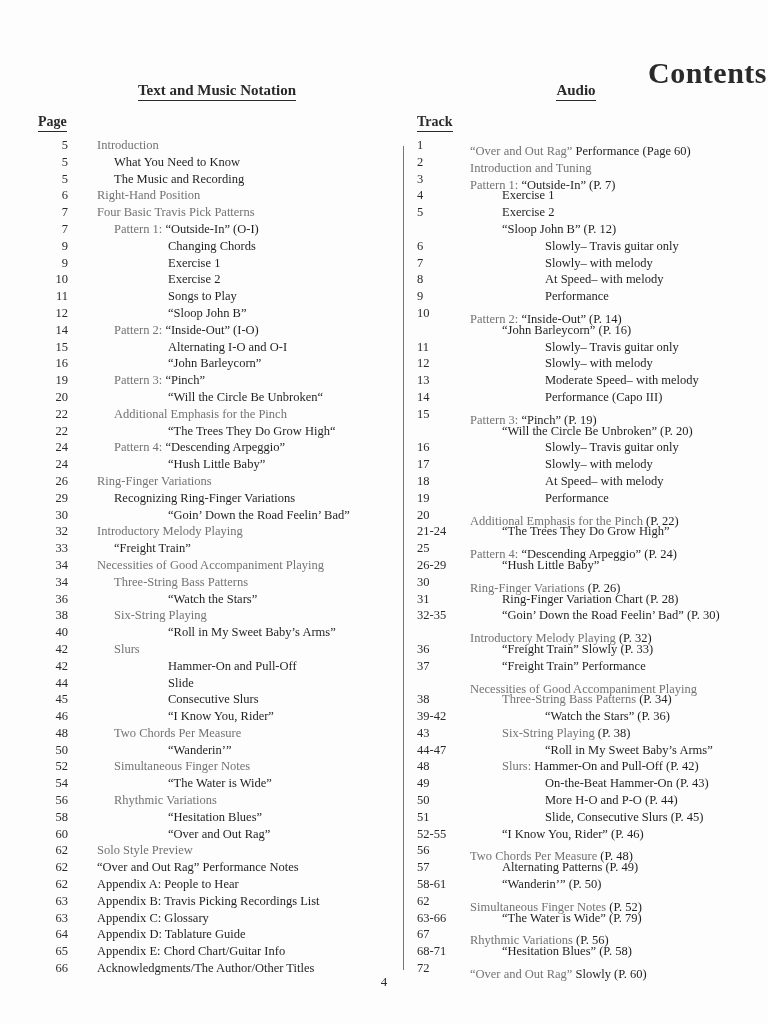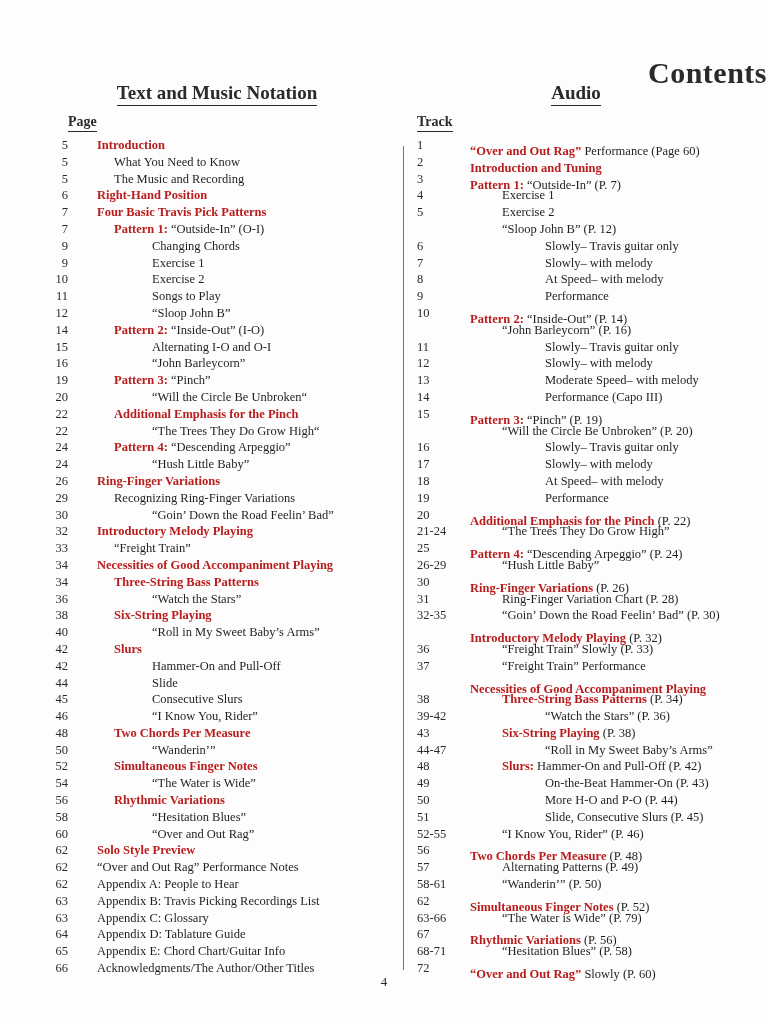--- a/index.html
+++ b/index.html
@@ -12,50 +12,50 @@
     overflow:hidden;
   }
   .page{position:absolute;inset:0;}
   .title{
     position:absolute;top:36px;left:31px;width:736px;
     text-align:right;font-size:30px;font-weight:700;
     letter-spacing:0.5px;color:#2a2a2a;
   }
   .col-heading{
     position:absolute;top:82px;
-    text-align:center;font-size:19px;font-weight:700;color:#2a2a2a;
+    text-align:center;font-size:15px;font-weight:700;color:#2a2a2a;
   }
   .left-heading{left:52px;width:330px;}
   .right-heading{left:417px;width:318px;}
   .col-label{
     position:absolute;top:114px;
     font-size:14px;font-weight:700;color:#2a2a2a;
   }
-  .page-label{left:68px;}
+  .page-label{left:38px;}
   .track-label{left:417px;}
   .u{display:inline-block;border-bottom:1.5px solid #2a2a2a;padding-bottom:1px;}
   .divider{
     position:absolute;left:403px;top:146px;height:824px;width:1px;
     background:#777;
   }
   .rows{position:absolute;top:137px;}
   .left-rows{left:52px;width:350px;}
   .right-rows{left:417px;width:348px;}
   .row{display:flex;height:16.8px;line-height:16.8px;font-size:12.5px;white-space:nowrap;}
   .num{flex:none;color:#2a2a2a;}
   .left-rows .num{width:16px;text-align:right;}
   .right-rows .num{width:38px;text-align:left;}
   .txt{flex:none;}
   .left-rows .ind-0{padding-left:29px;}
   .left-rows .ind-1{padding-left:46px;}
-  .left-rows .ind-2{padding-left:84px;}
+  .left-rows .ind-2{padding-left:62px;margin-left:38px;}
   .right-rows .ind-0{padding-left:15px;margin-top:6px;}
   .right-rows .ind-1{padding-left:47px;}
   .right-rows .ind-2{padding-left:90px;}
-  .b{font-weight:700;color:#b91c1c;}
+  .b{font-weight:400;color:#737373;}
   .folio{
     position:absolute;top:974px;left:0;width:768px;
     text-align:center;font-size:13px;color:#2a2a2a;
   }
 </style>
 </head>
 <body>
 
 <div class="page">
   <h1 class="title">Contents</h1>

